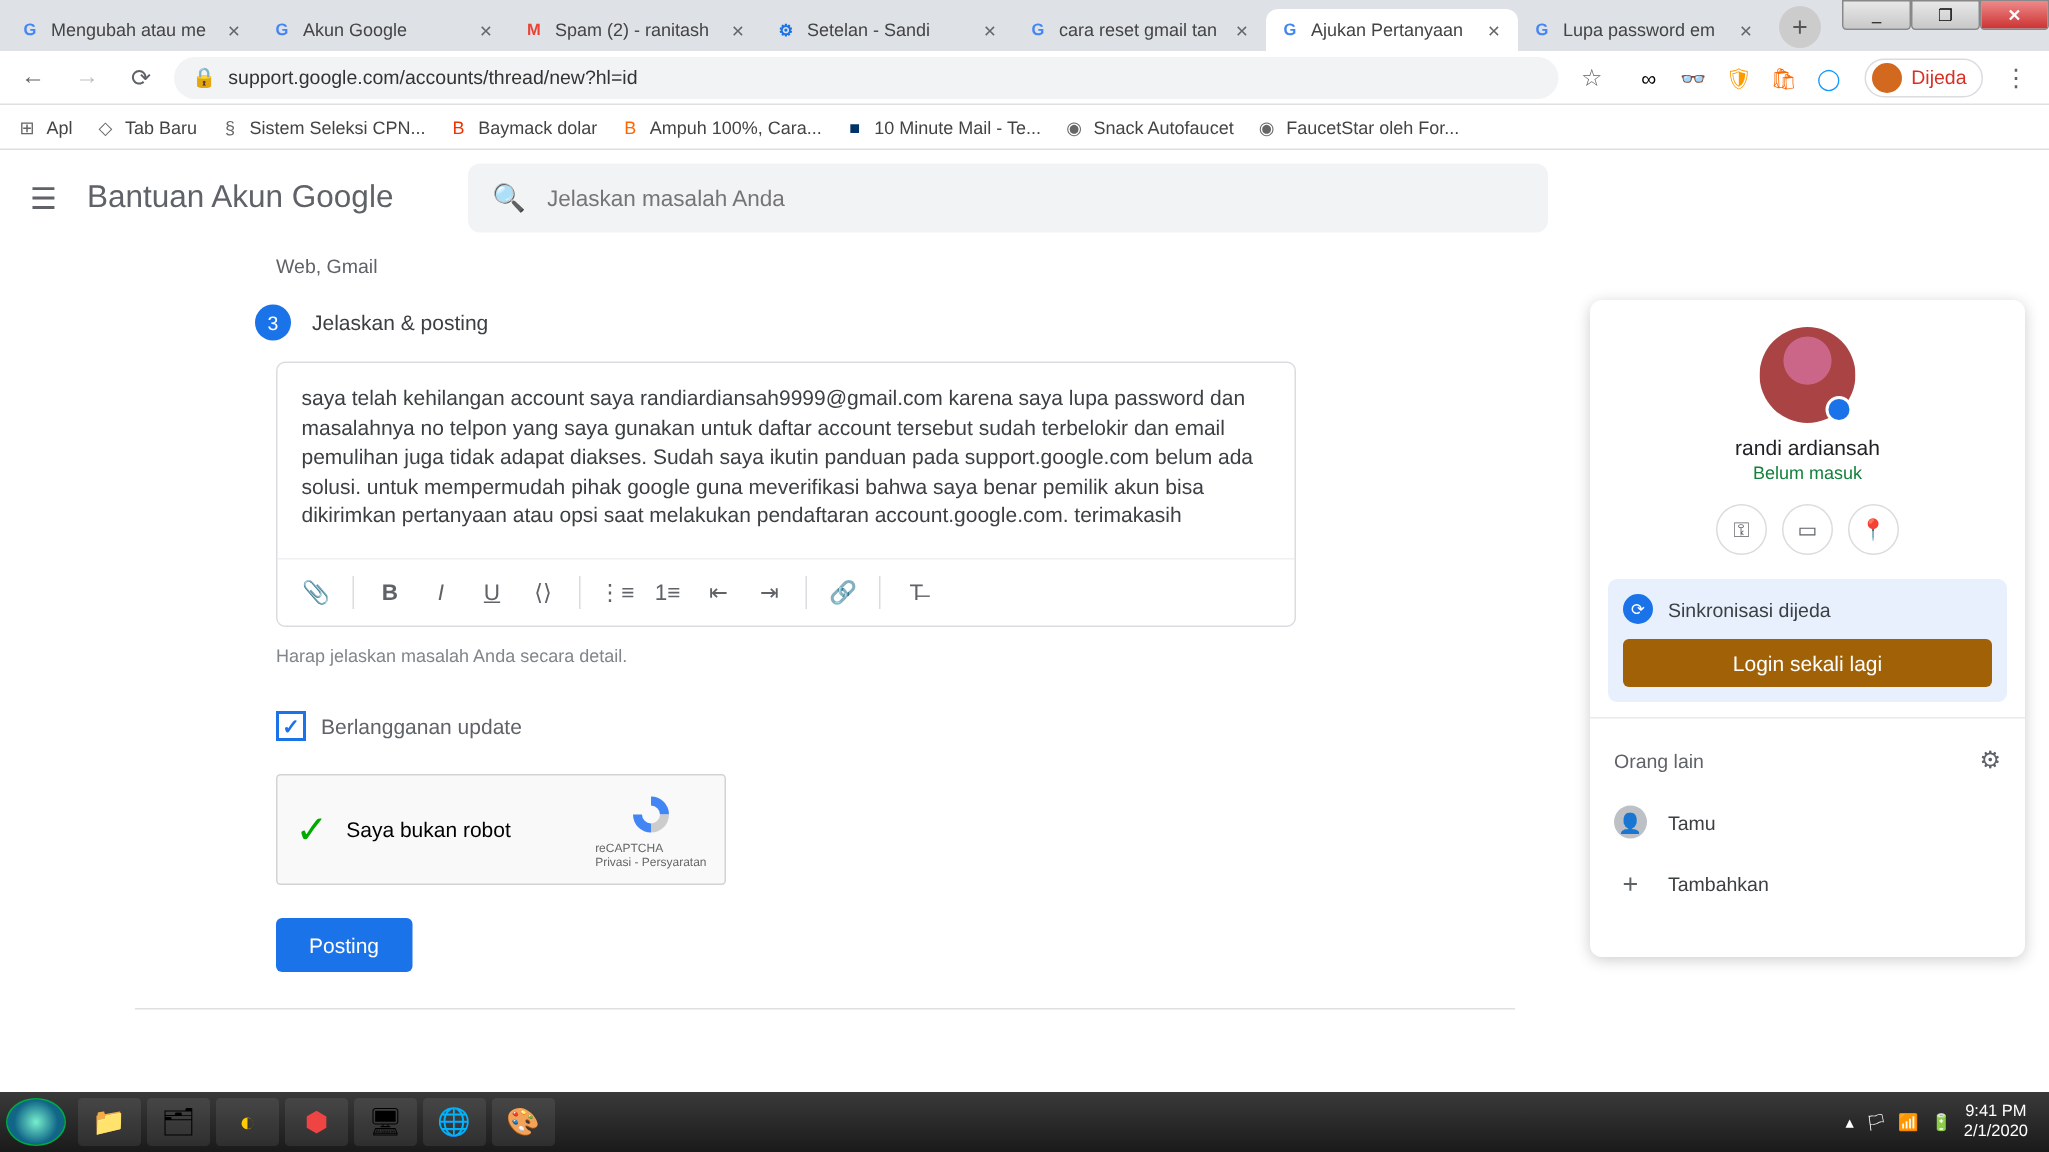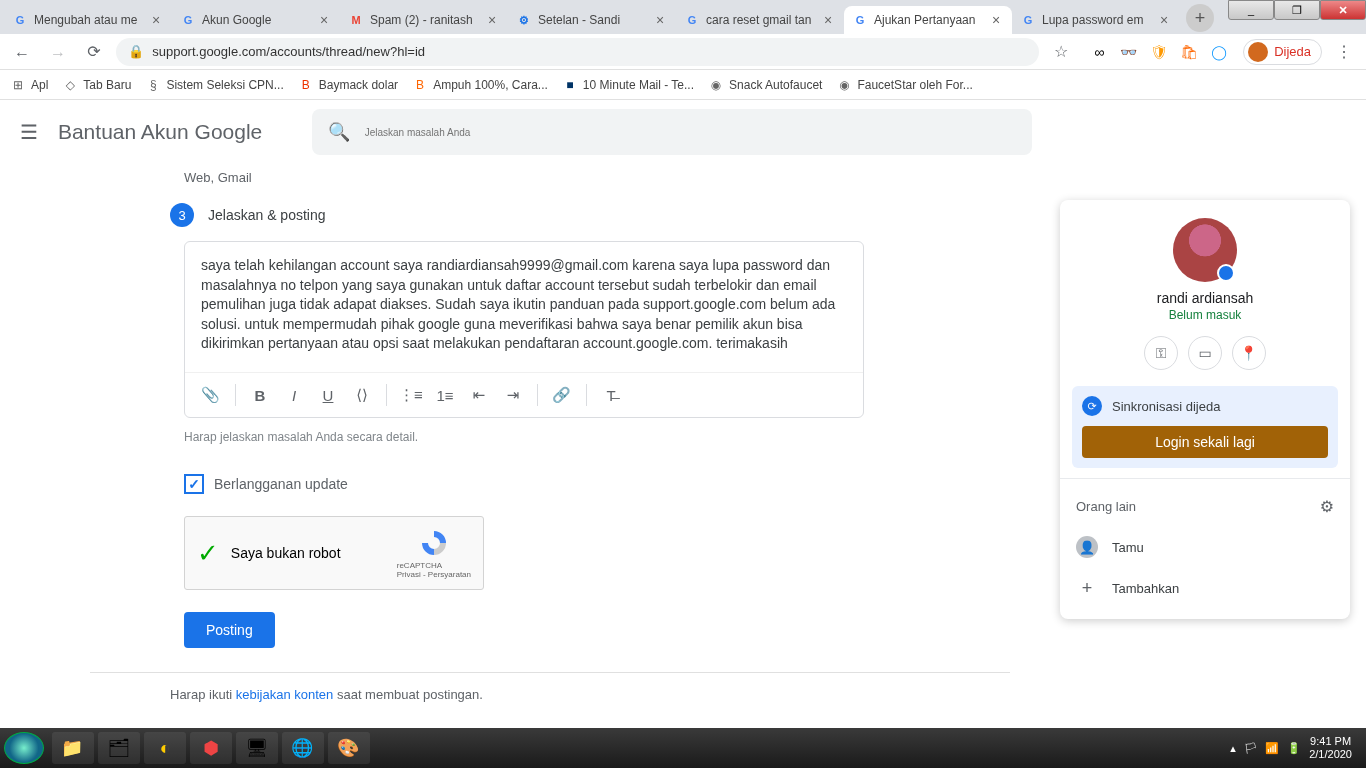--- a/index.html
+++ b/index.html
@@ -26,21 +26,21 @@
 .menu-dots{width:28px;height:28px;display:flex;align-items:center;justify-content:center;cursor:pointer;font-size:16px;color:#5f6368}
 .bookmarks{height:30px;background:#fff;display:flex;align-items:center;padding:0 10px;gap:14px;border-bottom:1px solid #e0e0e0;font-size:12px;color:#444}
 .bm-item{display:flex;align-items:center;gap:5px;cursor:pointer;white-space:nowrap}
 .bm-icon{width:16px;height:16px;display:flex;align-items:center;justify-content:center}
 .content{position:relative;height:calc(768px - 140px);overflow:hidden}
 .gheader{height:64px;display:flex;align-items:center;padding:0 20px;gap:20px}
 .hamburger{font-size:20px;color:#5f6368;cursor:pointer}
 .gtitle{font-size:21px;color:#5f6368}
 .gsearch{flex:1;max-width:720px;height:46px;background:#f1f3f4;border-radius:8px;display:flex;align-items:center;padding:0 16px;margin-left:30px}
 .gsearch-icon{color:#5f6368;margin-right:14px;font-size:18px}
-.gsearch-input{border:none;background:transparent;font-size:10px;color:#8b5cf6;flex:1;outline:none}
+.gsearch-input{border:none;background:transparent;font-size:15px;color:#8b5cf6;flex:1;outline:none}
 .form-area{max-width:760px;margin-left:170px;padding-top:6px}
 .meta-text{font-size:13px;color:#5f6368;margin-left:14px;margin-bottom:18px}
 .step-row{display:flex;align-items:center;gap:14px;margin-bottom:14px}
 .step-num{width:24px;height:24px;border-radius:50%;background:#1a73e8;color:#fff;display:flex;align-items:center;justify-content:center;font-size:13px}
 .step-label{font-size:14px;font-weight:400;color:#3c4043}
 .editor{margin-left:14px;border:1px solid #dadce0;border-radius:6px;overflow:hidden;width:680px}
 .editor-text{padding:14px 16px;font-size:14px;color:#3c4043;line-height:1.4;min-height:130px}
 .editor-toolbar{display:flex;align-items:center;padding:6px 10px;gap:2px;border-top:1px solid #f0f0f0}
 .tb-btn{width:32px;height:32px;display:flex;align-items:center;justify-content:center;color:#5f6368;cursor:pointer;font-size:15px}
 .tb-sep{width:1px;height:22px;background:#dadce0;margin:0 6px}
@@ -50,21 +50,21 @@
 .checkbox-label{font-size:14px;color:#5f6368}
 .recaptcha{margin-left:14px;margin-top:22px;width:300px;height:74px;border:1px solid #d3d3d3;border-radius:3px;display:flex;align-items:center;padding:0 12px;background:#f9f9f9}
 .rc-check{color:#0a0;font-size:26px;margin-right:12px}
 .rc-text{font-size:14px;flex:1}
 .rc-badge{font-size:8px;color:#666}
 .rc-logo{width:32px;height:32px;margin:0 auto 2px;position:relative}
 .post-btn{margin-left:14px;margin-top:22px;background:#1a73e8;color:#fff;border:none;padding:10px 22px;border-radius:4px;font-size:14px;cursor:pointer}
 .divider{height:1px;background:#e0e0e0;margin:24px -80px 14px -80px}
 .policy{font-size:13px;color:#5f6368;padding-left:0}
 .policy a{color:#1a73e8;text-decoration:none}
-.profile-menu{position:absolute;top:100px;right:16px;width:290px;background:#fff;border-radius:8px;box-shadow:0 2px 10px rgba(0,0,0,.2);z-index:50;padding-bottom:10px}
+.profile-menu{position:absolute;top:100px;right:16px;width:290px;background:#fff;border-radius:8px;box-shadow:0 2px 10px rgba(0,0,0,.2);z-index:50;padding-bottom:28px}
 .pm-avatar{width:64px;height:64px;border-radius:50%;background:#d33;margin:18px auto 8px;position:relative;overflow:hidden}
 .pm-avatar-face{width:100%;height:100%;background:radial-gradient(circle at 50% 35%,#c68 30%,#a44 31%)}
 .pm-badge{position:absolute;bottom:0;right:2px;width:18px;height:18px;border-radius:50%;background:#1a73e8;border:2px solid #fff}
 .pm-name{text-align:center;font-size:14px;color:#202124;margin-bottom:2px}
 .pm-status{text-align:center;font-size:12px;color:#15803d;margin-bottom:14px}
 .pm-icons{display:flex;justify-content:center;gap:10px;margin-bottom:16px}
 .pm-ibtn{width:34px;height:34px;border:1px solid #dadce0;border-radius:50%;display:flex;align-items:center;justify-content:center;color:#5f6368;cursor:pointer;font-size:14px}
 .pm-sync{margin:0 12px 10px;background:#e8f0fe;border-radius:6px;padding:10px}
 .pm-sync-row{display:flex;align-items:center;gap:10px;font-size:13px;color:#3c4043;margin-bottom:10px}
 .pm-sync-icon{width:20px;height:20px;border-radius:50%;background:#1a73e8;color:#fff;display:flex;align-items:center;justify-content:center;font-size:11px}
@@ -244,23 +244,20 @@
               <path d="M28 16 A12 12 0 0 1 16 28 L16 22 A6 6 0 0 0 22 16 Z" fill="#ccc"></path>
               <path d="M16 28 A12 12 0 0 1 4 16 L10 16 A6 6 0 0 0 16 22 Z" fill="#4285f4"></path>
             </svg>
         </div>
         <div>reCAPTCHA</div>
         <div>Privasi - Persyaratan</div>
       </div>
     </div>
     <button class="post-btn">Posting</button>
     <div class="divider"></div>
-    <div class="policy">
-      <span>Harap ikuti </span><a href="#">kebijakan konten</a><span> saat membuat postingan.</span>
-    </div>
   </div>
 
   <div class="profile-menu">
     <div style="position:relative;width:64px;margin:18px auto 8px">
       <div class="pm-avatar">
           <div class="pm-avatar-face"></div>
         </div>
       <div class="pm-badge"></div>
     </div>
     <div class="pm-name">randi ardiansah</div>

